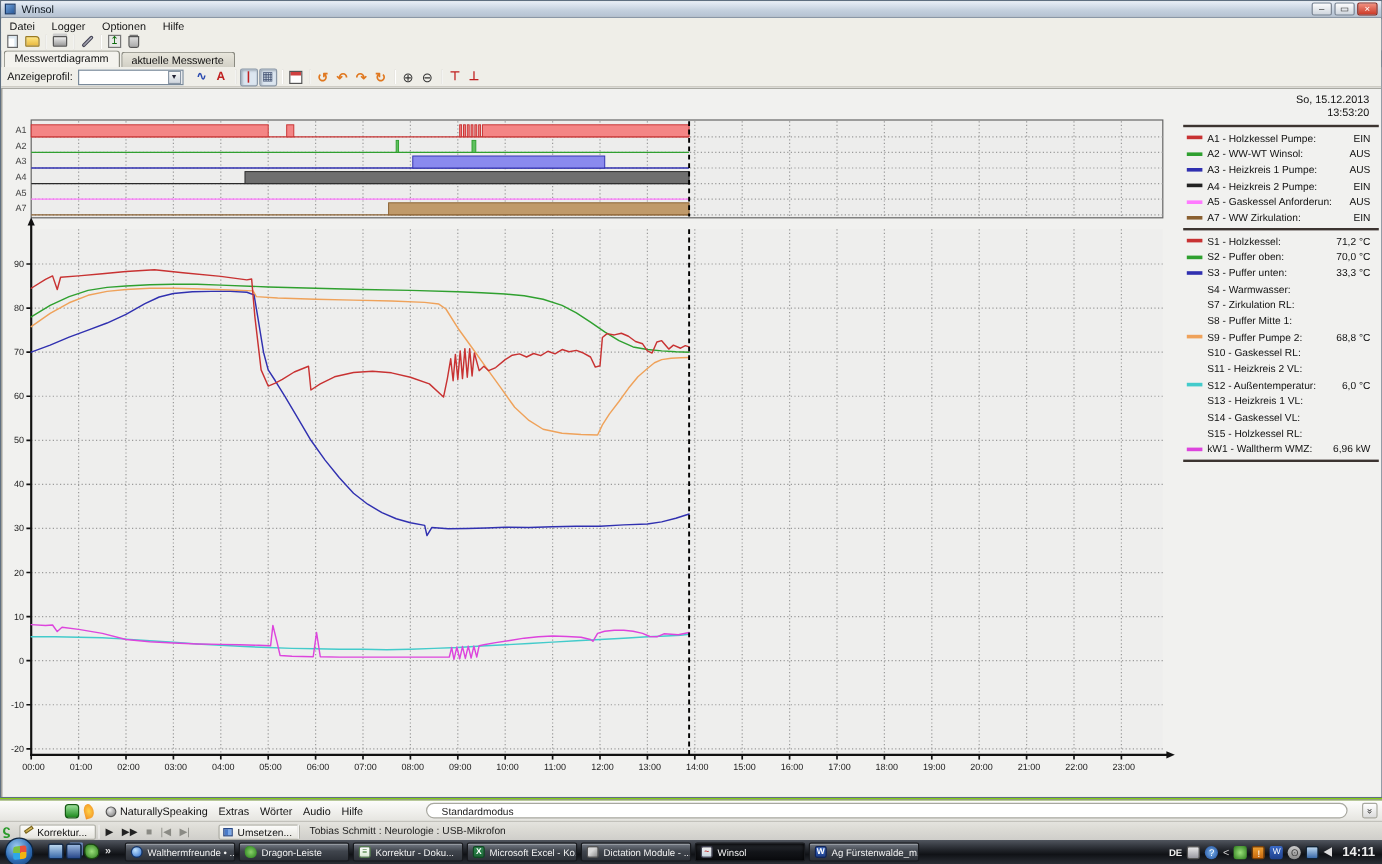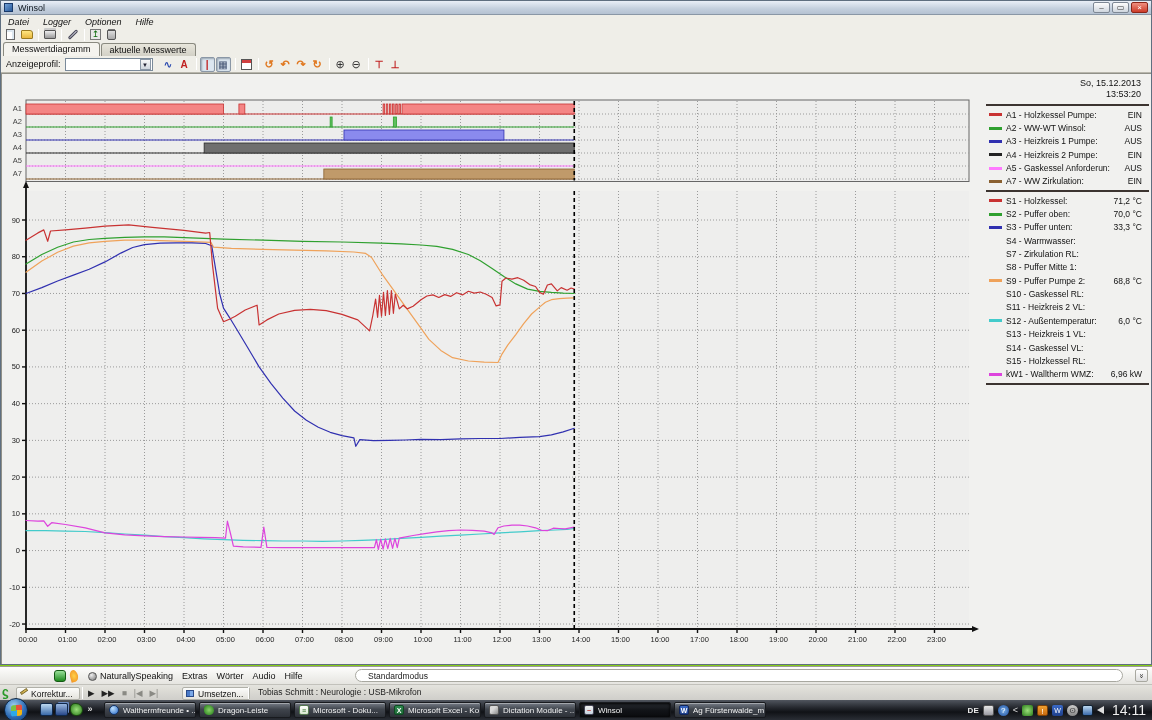--- a/index.html
+++ b/index.html
@@ -17,21 +17,21 @@
              border:1px solid #1a3a6a; }
   #title { font-size:9px; color:#101820; }
   .winbtns { margin-left:auto; display:flex; gap:2px; }
   .wbtn { width:17px; height:11px; font-size:8px; line-height:10px; text-align:center;
           background:linear-gradient(#fdfdfd,#cfd6de); border:1px solid #7d8violet794; border:1px solid #7d8794;
           border-radius:2px; color:#333; }
   .wbtn.close { background:linear-gradient(#f09080,#cc3a28); color:#fff; border-color:#8a2418; }
 
   #menubar { position:absolute; left:0; top:15px; width:100%; height:11px; background:#efeee8;
              display:flex; gap:0; align-items:center; }
-  .menu-item { padding:0 7px; font-size:9px;font-style:italic; }
+  .menu-item { padding:0 7px; font-size:9px; }
 
   #toolbar1 { position:absolute; left:0; top:26px; width:100%; height:15px; background:#efeee8;
               display:flex; align-items:center; padding-left:2px; }
   .tbtn { width:15px; height:14px; display:flex; align-items:center; justify-content:center; margin-right:1px; }
   .tsep { width:1px; height:12px; background:#b8b6ac; border-right:1px solid #fff; margin:0 3px; }
 
   
   .i-newfile { width:9px; height:11px; background:#fff; border:1px solid #666;
                box-shadow:inset -2px 2px 0 #dde8f0; }
   .i-folder { width:12px; height:9px; background:linear-gradient(#ffe680,#e8b840); border:1px solid #9a7a20;
@@ -162,21 +162,21 @@
   .keyboard-icon { background:linear-gradient(#e8e8e8,#9a9aa2); border:1px solid #555; }
   .help-icon { background:radial-gradient(#7ab0e8,#1a4a9a); border-radius:50%; }
   .chev { font-size:9px; color:#ddd; }
   .green-status-icon { background:radial-gradient(#9ae07a,#2a7a1a); }
   .orange-app-icon { background:linear-gradient(#f0a030,#c86a10); border:1px solid #7a4008; }
   .word-tray-icon { background:linear-gradient(#3a6ac8,#1e3f8a); font-size:7px; }
   .swirl-tray-icon { background:linear-gradient(#ccc,#888); border-radius:50%; color:#444; }
   .network-icon { background:linear-gradient(#bcd8f0,#3a6aaa); border:1px solid #123; }
   .volume-icon { width:0; height:0; border-top:4px solid transparent; border-bottom:4px solid transparent;
                  border-right:7px solid #ddd; margin-right:2px; }
-  #clock { font-size:14px; margin:0 4px 0 2px; }
+  #clock { font-size:11px; margin:0 4px 0 2px;font-weight:bold; }
 </style>
 </head>
 <body>
 
 <div id="screen">
 
   <div id="win">
 
     <div id="titlebar">
       <span class="appicon"></span>
@@ -618,21 +618,21 @@
       </div>
     <span id="quickLaunch"><div class="ql-icon  show-desktop-icon" style="left: 40px;"></div><div class="ql-icon  window-switch-icon" style="left: 55px;"></div><div class="ql-icon  dragon-ql-icon" style="left: 70px;"></div><div class="ql-icon ql-glyph overflow-chevron-icon" style="left: 85px; width: 10px;">»</div></span>
     <span id="taskButtons"><div class="taskbtn" style="left: 104px;">
           <div class="tb-icon globe-icon"></div>
           <span>Walthermfreunde • ...</span>
         </div><div class="taskbtn" style="left: 199px;">
           <div class="tb-icon dragon-icon"></div>
           <span>Dragon-Leiste</span>
         </div><div class="taskbtn" style="left: 294px;">
           <div class="tb-icon dragonpad-icon">≡</div>
-          <span>Microsoft - Doku...</span>
+          <span>Korrektur - Doku...</span>
         </div><div class="taskbtn" style="left: 389px;">
           <div class="tb-icon excel-icon">X</div>
           <span>Microsoft Excel - Ko...</span>
         </div><div class="taskbtn" style="left: 484px;">
           <div class="tb-icon pencil-icon"></div>
           <span>Dictation Module - ...</span>
         </div><div class="taskbtn active" style="left: 579px;">
           <div class="tb-icon winsol-icon">~</div>
           <span>Winsol</span>
         </div><div class="taskbtn" style="left: 674px;">

